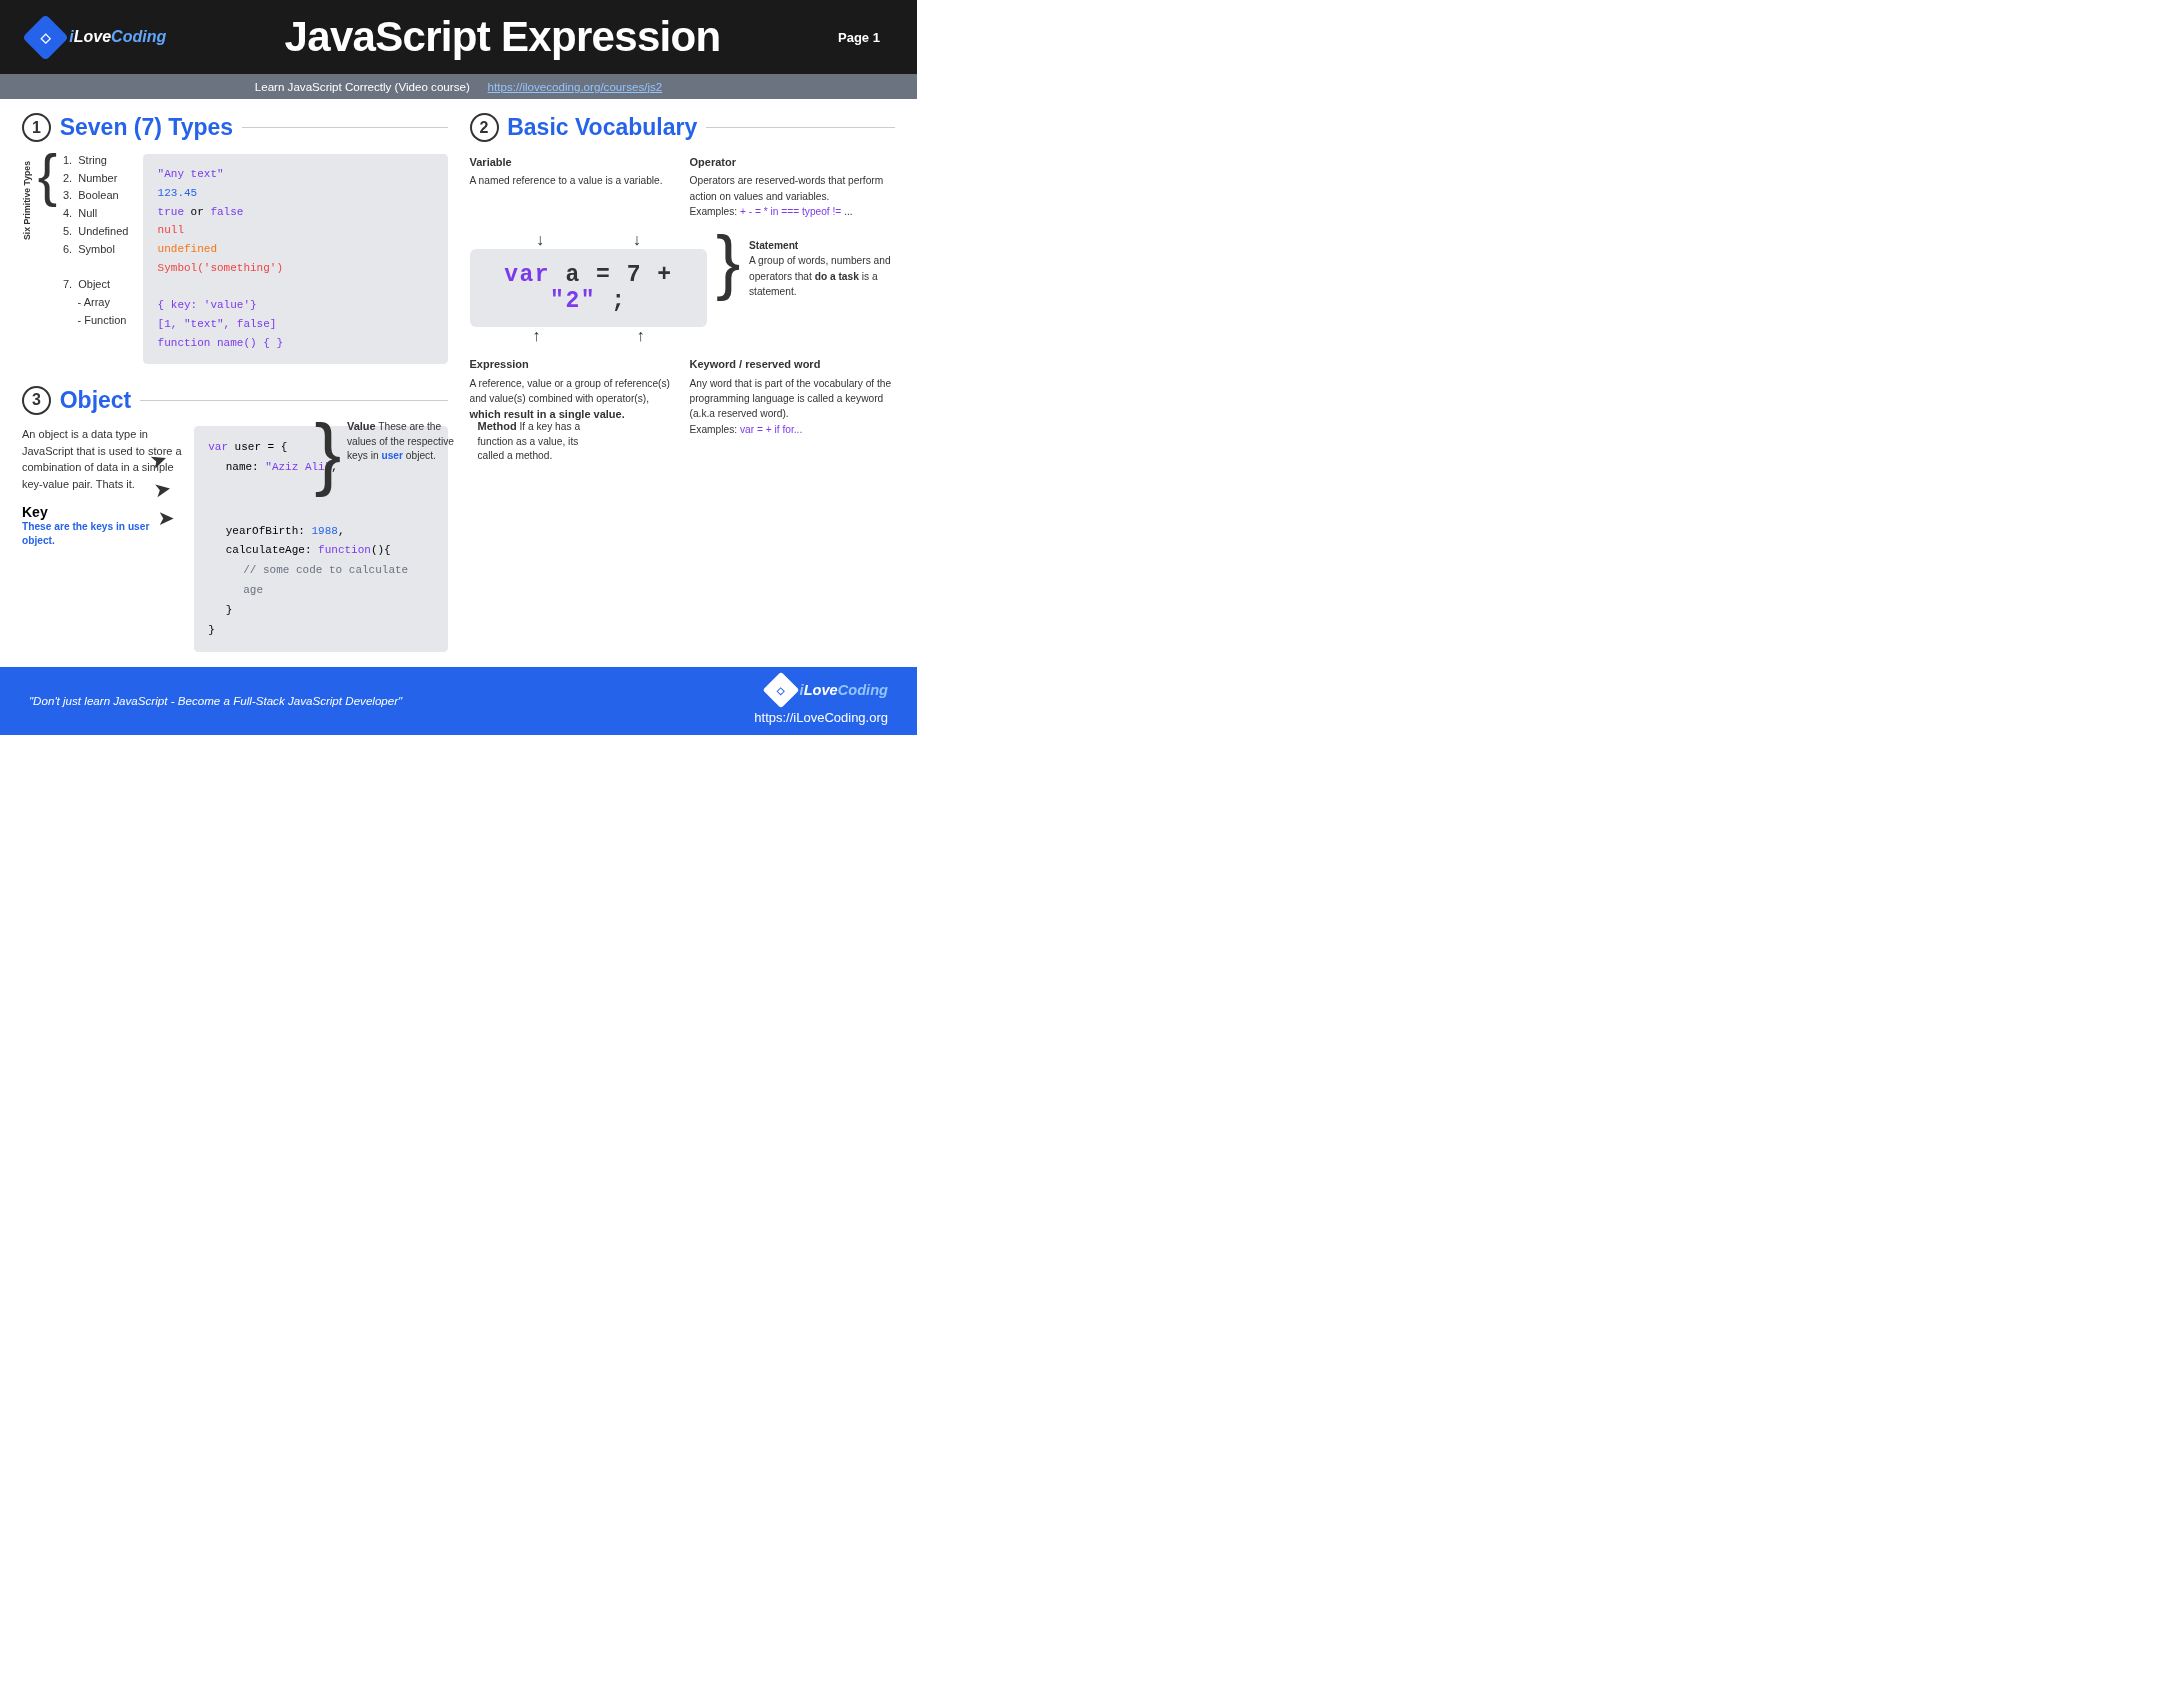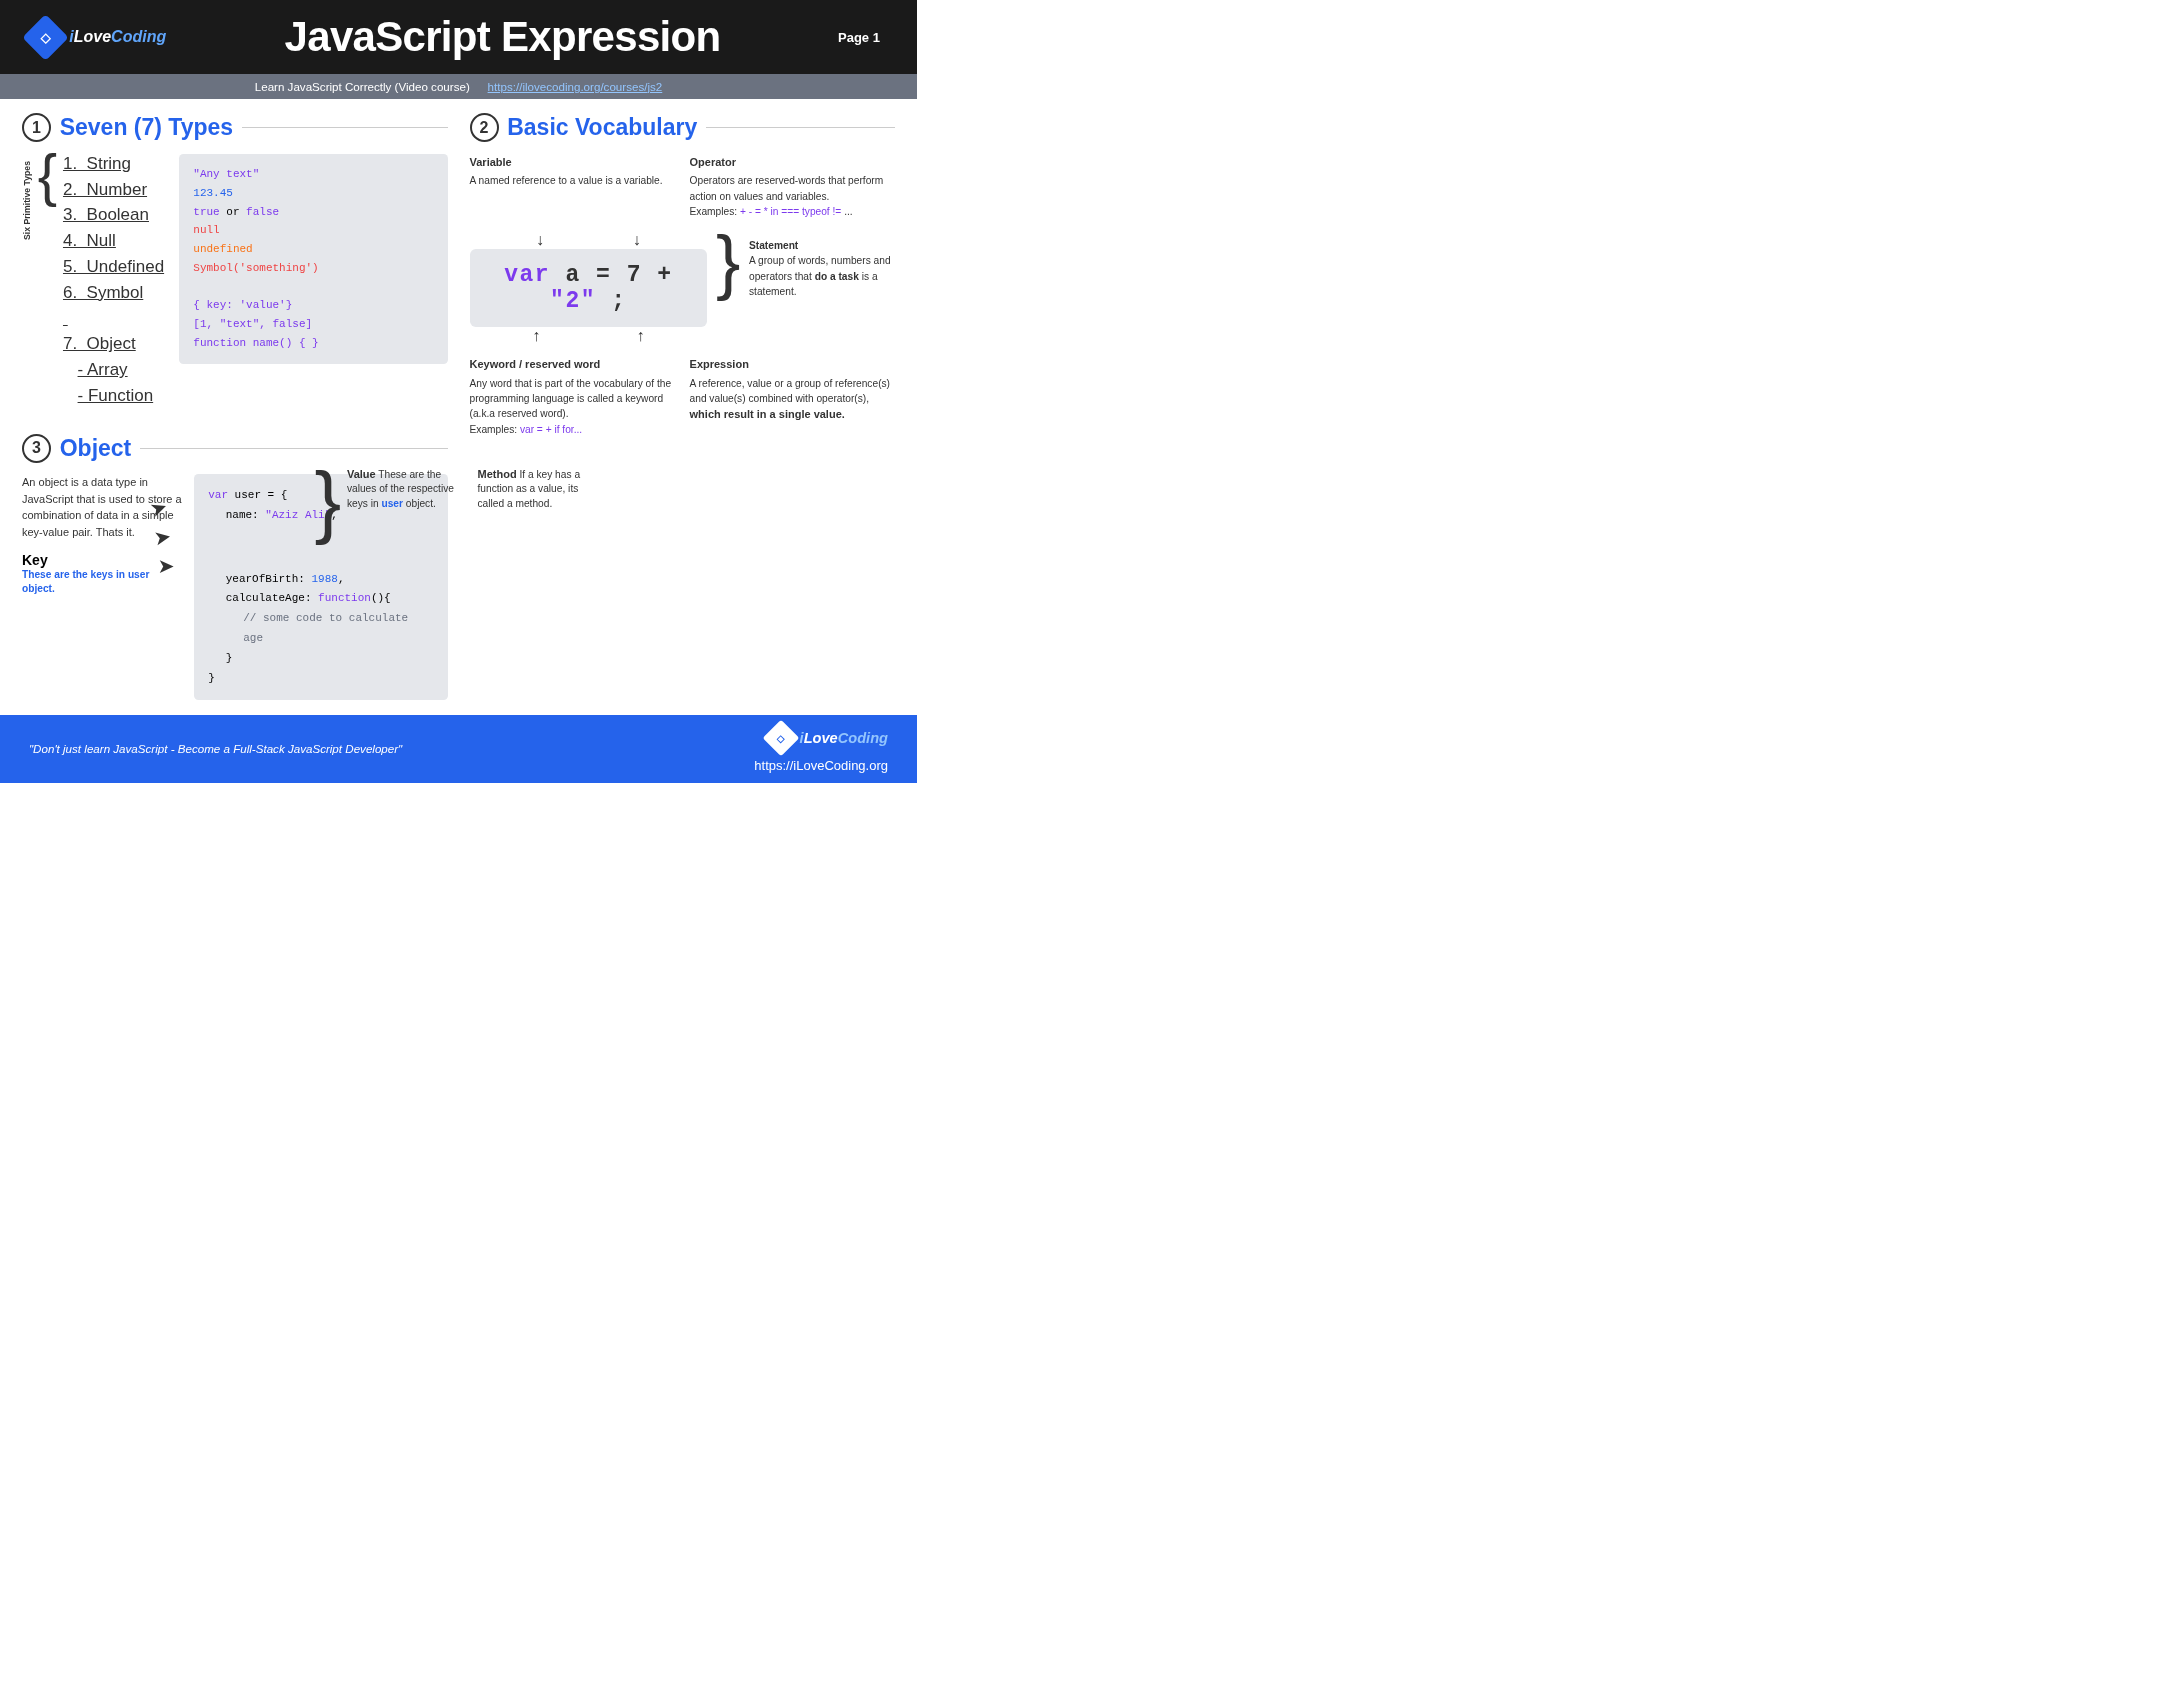--- a/index.html
+++ b/index.html
@@ -140,24 +140,23 @@
       color: #333;
       line-height: 1;
       margin-top: -7.3px;
       font-weight: 100;
     }
     .types-list {
       list-style: none;
       padding: 0;
     }
     .types-list li {
-      font-size: 17px;
+      font-size: 11px;
       margin-bottom: 5.8px;
       color: #333;
-      text-decoration: underline;
     }
     .types-list li.indent {
       padding-left: 14.6px;
     }
     .code-box {
       background: #e5e7eb;
       border-radius: 4.4px;
       padding: 11.6px 14.6px;
       font-family: 'Courier New', monospace;
       font-size: 11px;
@@ -474,28 +473,28 @@
         </div>
         <div style="font-size:73px; color:#333; font-weight:100; line-height:0.75; margin-top:3.6px;">}</div>
         <div class="statement-annotation">
           <strong>Statement</strong><br>
           <span>A group of words, numbers and operators that <strong>do a task</strong> is a statement.</span>
         </div>
       </div>
 
       <div class="vocab-bottom">
         <div class="vocab-bottom-col">
+          <strong>Expression</strong>
+          <span>A reference, value or a group of reference(s) and value(s) combined with operator(s), <strong>which result in a single value.</strong></span>
+        </div>
+        <div class="vocab-bottom-col">
           <strong>Keyword / reserved word</strong>
           <span>Any word that is part of the vocabulary of the programming language is called a keyword (a.k.a reserved word).</span>
           <br>
           <span>Examples: <span class="c-func">var = + if for...</span></span>
-        </div>
-        <div class="vocab-bottom-col">
-          <strong>Expression</strong>
-          <span>A reference, value or a group of reference(s) and value(s) combined with operator(s), <strong>which result in a single value.</strong></span>
         </div>
       </div>
     </div>
   </div>
 </div>
 
 <div class="footer">
   <div class="footer-quote">"Don't just learn JavaScript - Become a Full-Stack JavaScript Developer"</div>
   <div class="footer-logo">
     <div class="footer-logo-row">

